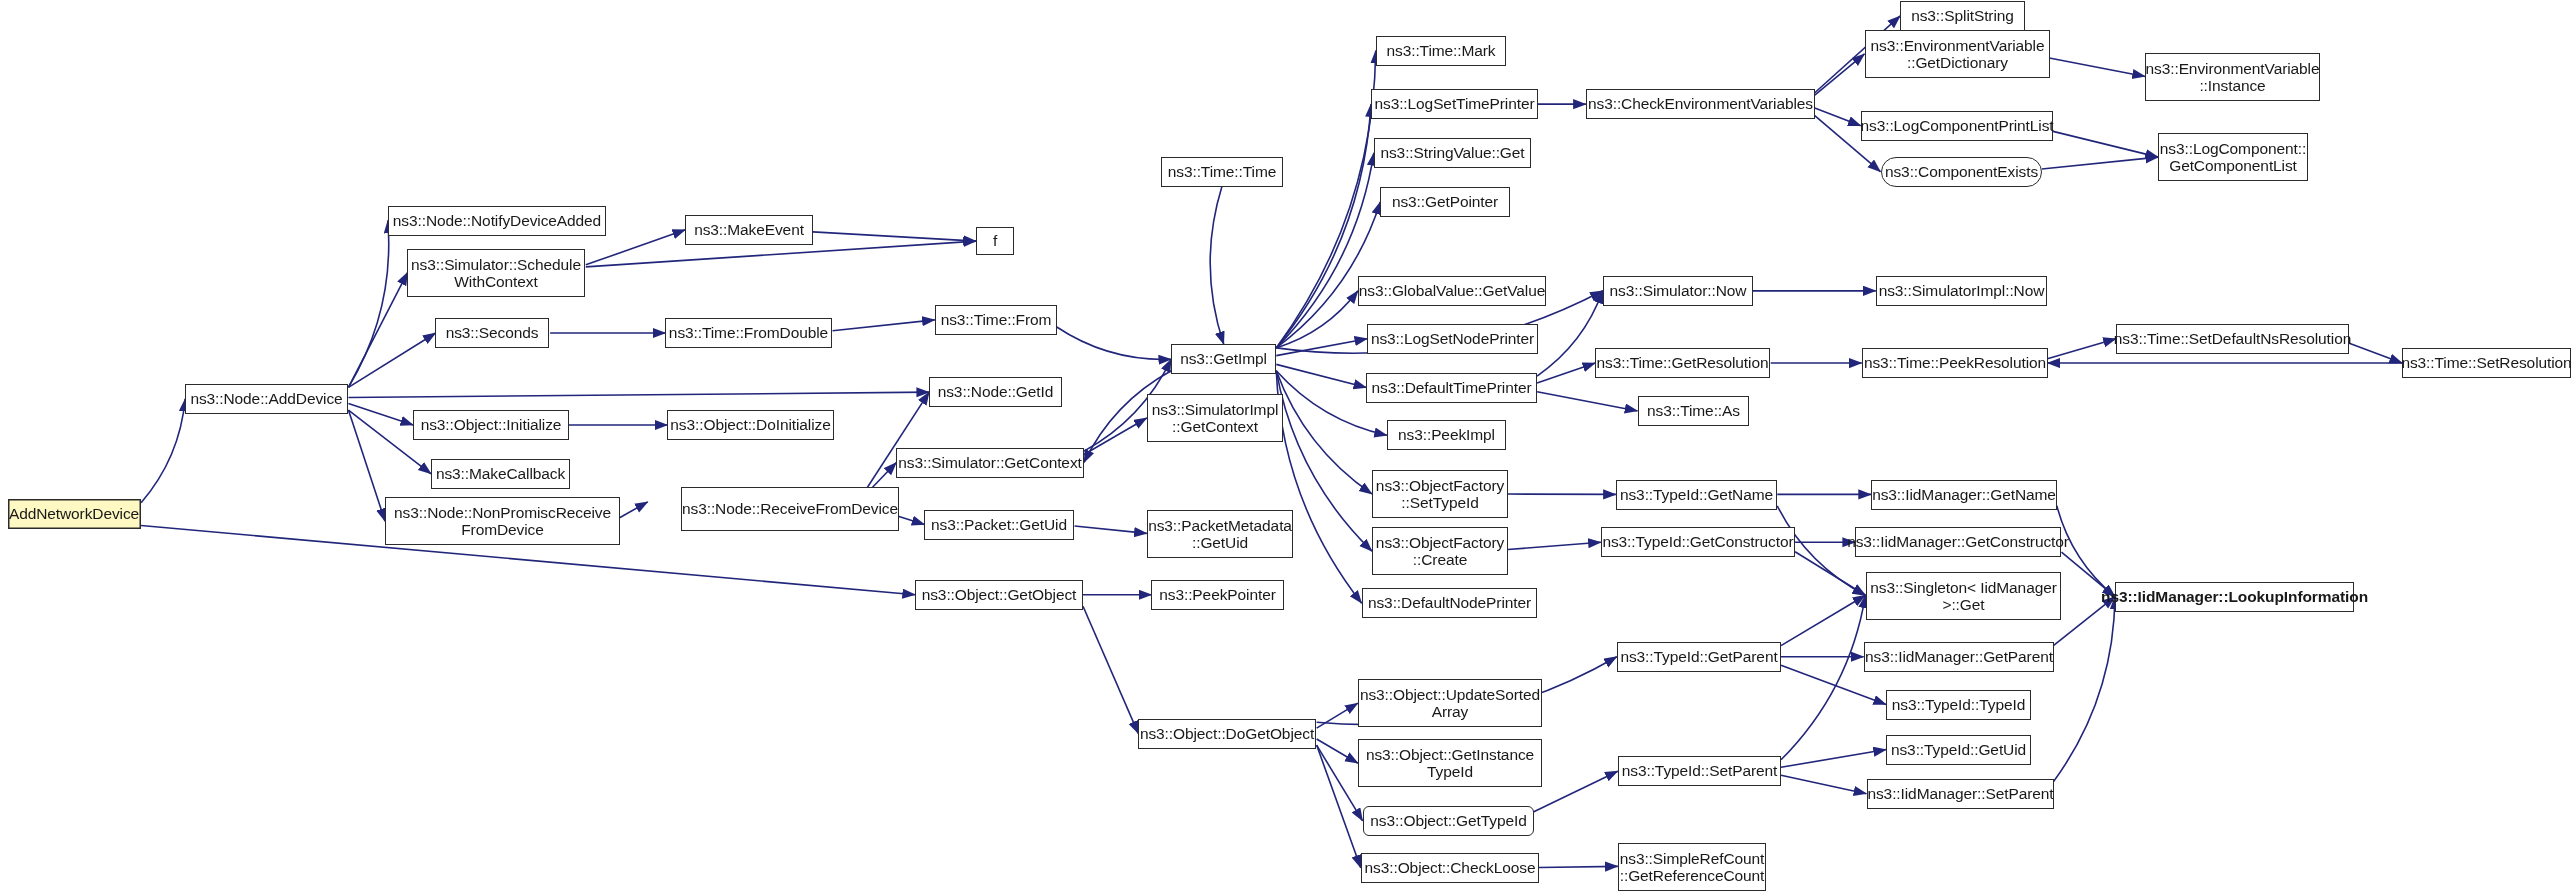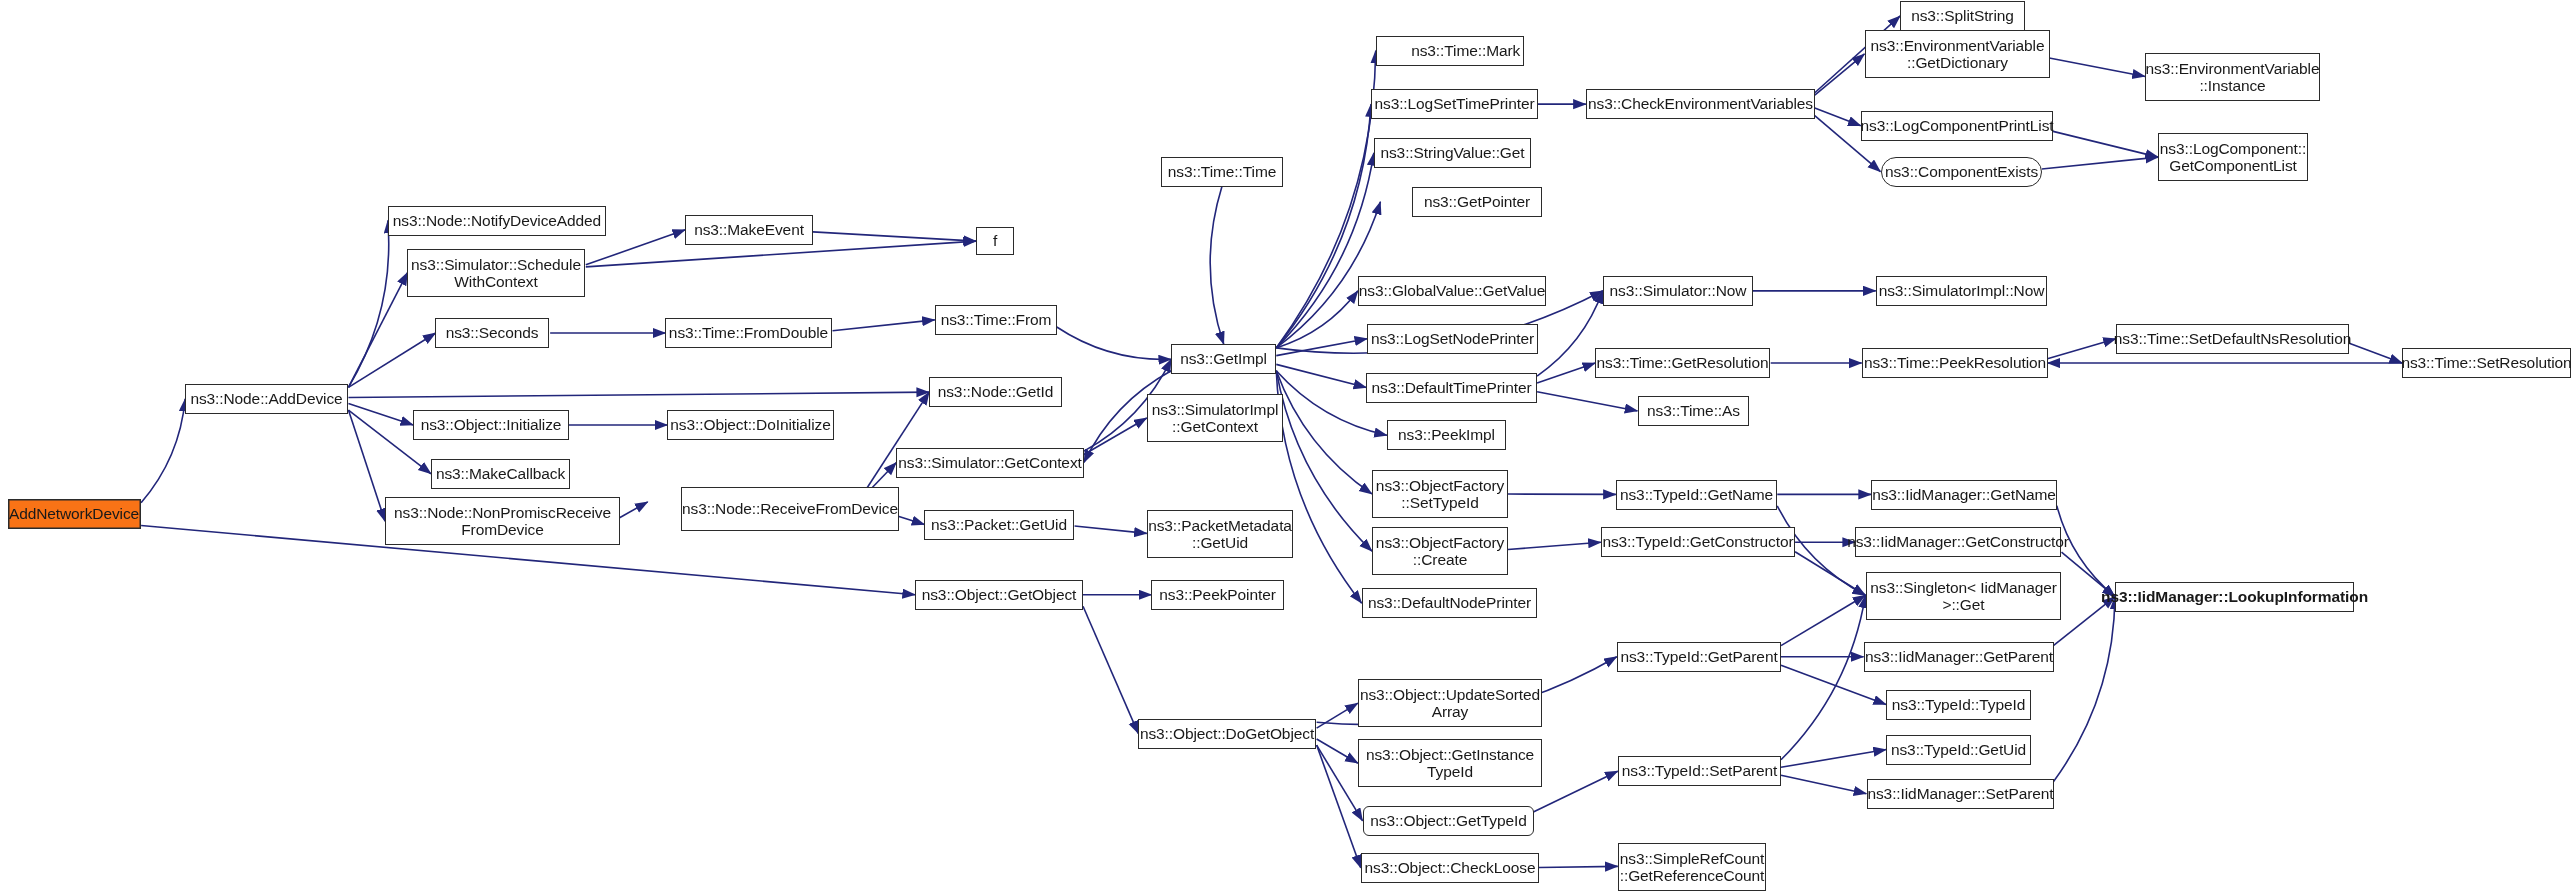--- a/index.html
+++ b/index.html
@@ -17,21 +17,21 @@
     line-height:1.12;
     display:flex;
     align-items:center;
     justify-content:center;
     text-align:center;
     white-space:pre-line;
     letter-spacing:-0.1px;
     padding:0 2.8px;
   }
   .node.root{
-    background:#f97316;
+    background:#fef9c3;
     border:1.5px solid #2b2b2b;
     box-shadow:0 0 0 0.5px #2b2b2b inset;
   }
   .node.small{font-size:15.5px;}
 </style>
 </head>
 <body>
 
 <div id="canvas">
   <svg id="edges" xmlns="http://www.w3.org/2000/svg" viewBox="0 0 2745 954" width="2576" height="895">
@@ -143,24 +143,24 @@
       <div class="node small" style="left: 896px; top: 448px; width: 188px; height: 30px;"><span>ns3::Simulator::GetContext</span></div>
       <div class="node small" style="left: 924px; top: 510px; width: 150px; height: 30px;"><span>ns3::Packet::GetUid</span></div>
       <div class="node small" style="left: 1161px; top: 157px; width: 122px; height: 30px;"><span>ns3::Time::Time</span></div>
       <div class="node small" style="left: 1171px; top: 344px; width: 105px; height: 30px;"><span>ns3::GetImpl</span></div>
       <div class="node small" style="left: 1147px; top: 394px; width: 136px; height: 48px;"><span>ns3::SimulatorImpl
 ::GetContext</span></div>
       <div class="node small" style="left: 1147px; top: 510px; width: 146px; height: 48px;"><span>ns3::PacketMetadata
 ::GetUid</span></div>
       <div class="node small" style="left: 1151px; top: 580px; width: 133px; height: 30px;"><span>ns3::PeekPointer</span></div>
       <div class="node small" style="left: 1138px; top: 719px; width: 178px; height: 30px;"><span>ns3::Object::DoGetObject</span></div>
-      <div class="node small" style="left: 1376px; top: 36px; width: 148px; height: 30px; justify-content: flex-end;"><span>ns3::Time::Mark</span></div>
+      <div class="node small" style="left: 1376px; top: 36px; width: 130px; height: 30px;"><span>ns3::Time::Mark</span></div>
       <div class="node small" style="left: 1371px; top: 89px; width: 167px; height: 30px;"><span>ns3::LogSetTimePrinter</span></div>
       <div class="node small" style="left: 1374px; top: 138px; width: 157px; height: 30px;"><span>ns3::StringValue::Get</span></div>
-      <div class="node small" style="left: 1380px; top: 187px; width: 130px; height: 30px; margin-left: 32px;"><span>ns3::GetPointer</span></div>
+      <div class="node small" style="left: 1380px; top: 187px; width: 130px; height: 30px;"><span>ns3::GetPointer</span></div>
       <div class="node small" style="left: 1358px; top: 276px; width: 188px; height: 30px;"><span>ns3::GlobalValue::GetValue</span></div>
       <div class="node small" style="left: 1367px; top: 324px; width: 171px; height: 30px;"><span>ns3::LogSetNodePrinter</span></div>
       <div class="node small" style="left: 1366px; top: 373px; width: 171px; height: 30px;"><span>ns3::DefaultTimePrinter</span></div>
       <div class="node small" style="left: 1387px; top: 420px; width: 119px; height: 30px;"><span>ns3::PeekImpl</span></div>
       <div class="node small" style="left: 1372px; top: 470px; width: 136px; height: 48px;"><span>ns3::ObjectFactory
 ::SetTypeId</span></div>
       <div class="node small" style="left: 1372px; top: 527px; width: 136px; height: 48px;"><span>ns3::ObjectFactory
 ::Create</span></div>
       <div class="node small" style="left: 1362px; top: 588px; width: 175px; height: 30px;"><span>ns3::DefaultNodePrinter</span></div>
       <div class="node small" style="left: 1358px; top: 679px; width: 184px; height: 48px;"><span>ns3::Object::UpdateSorted

